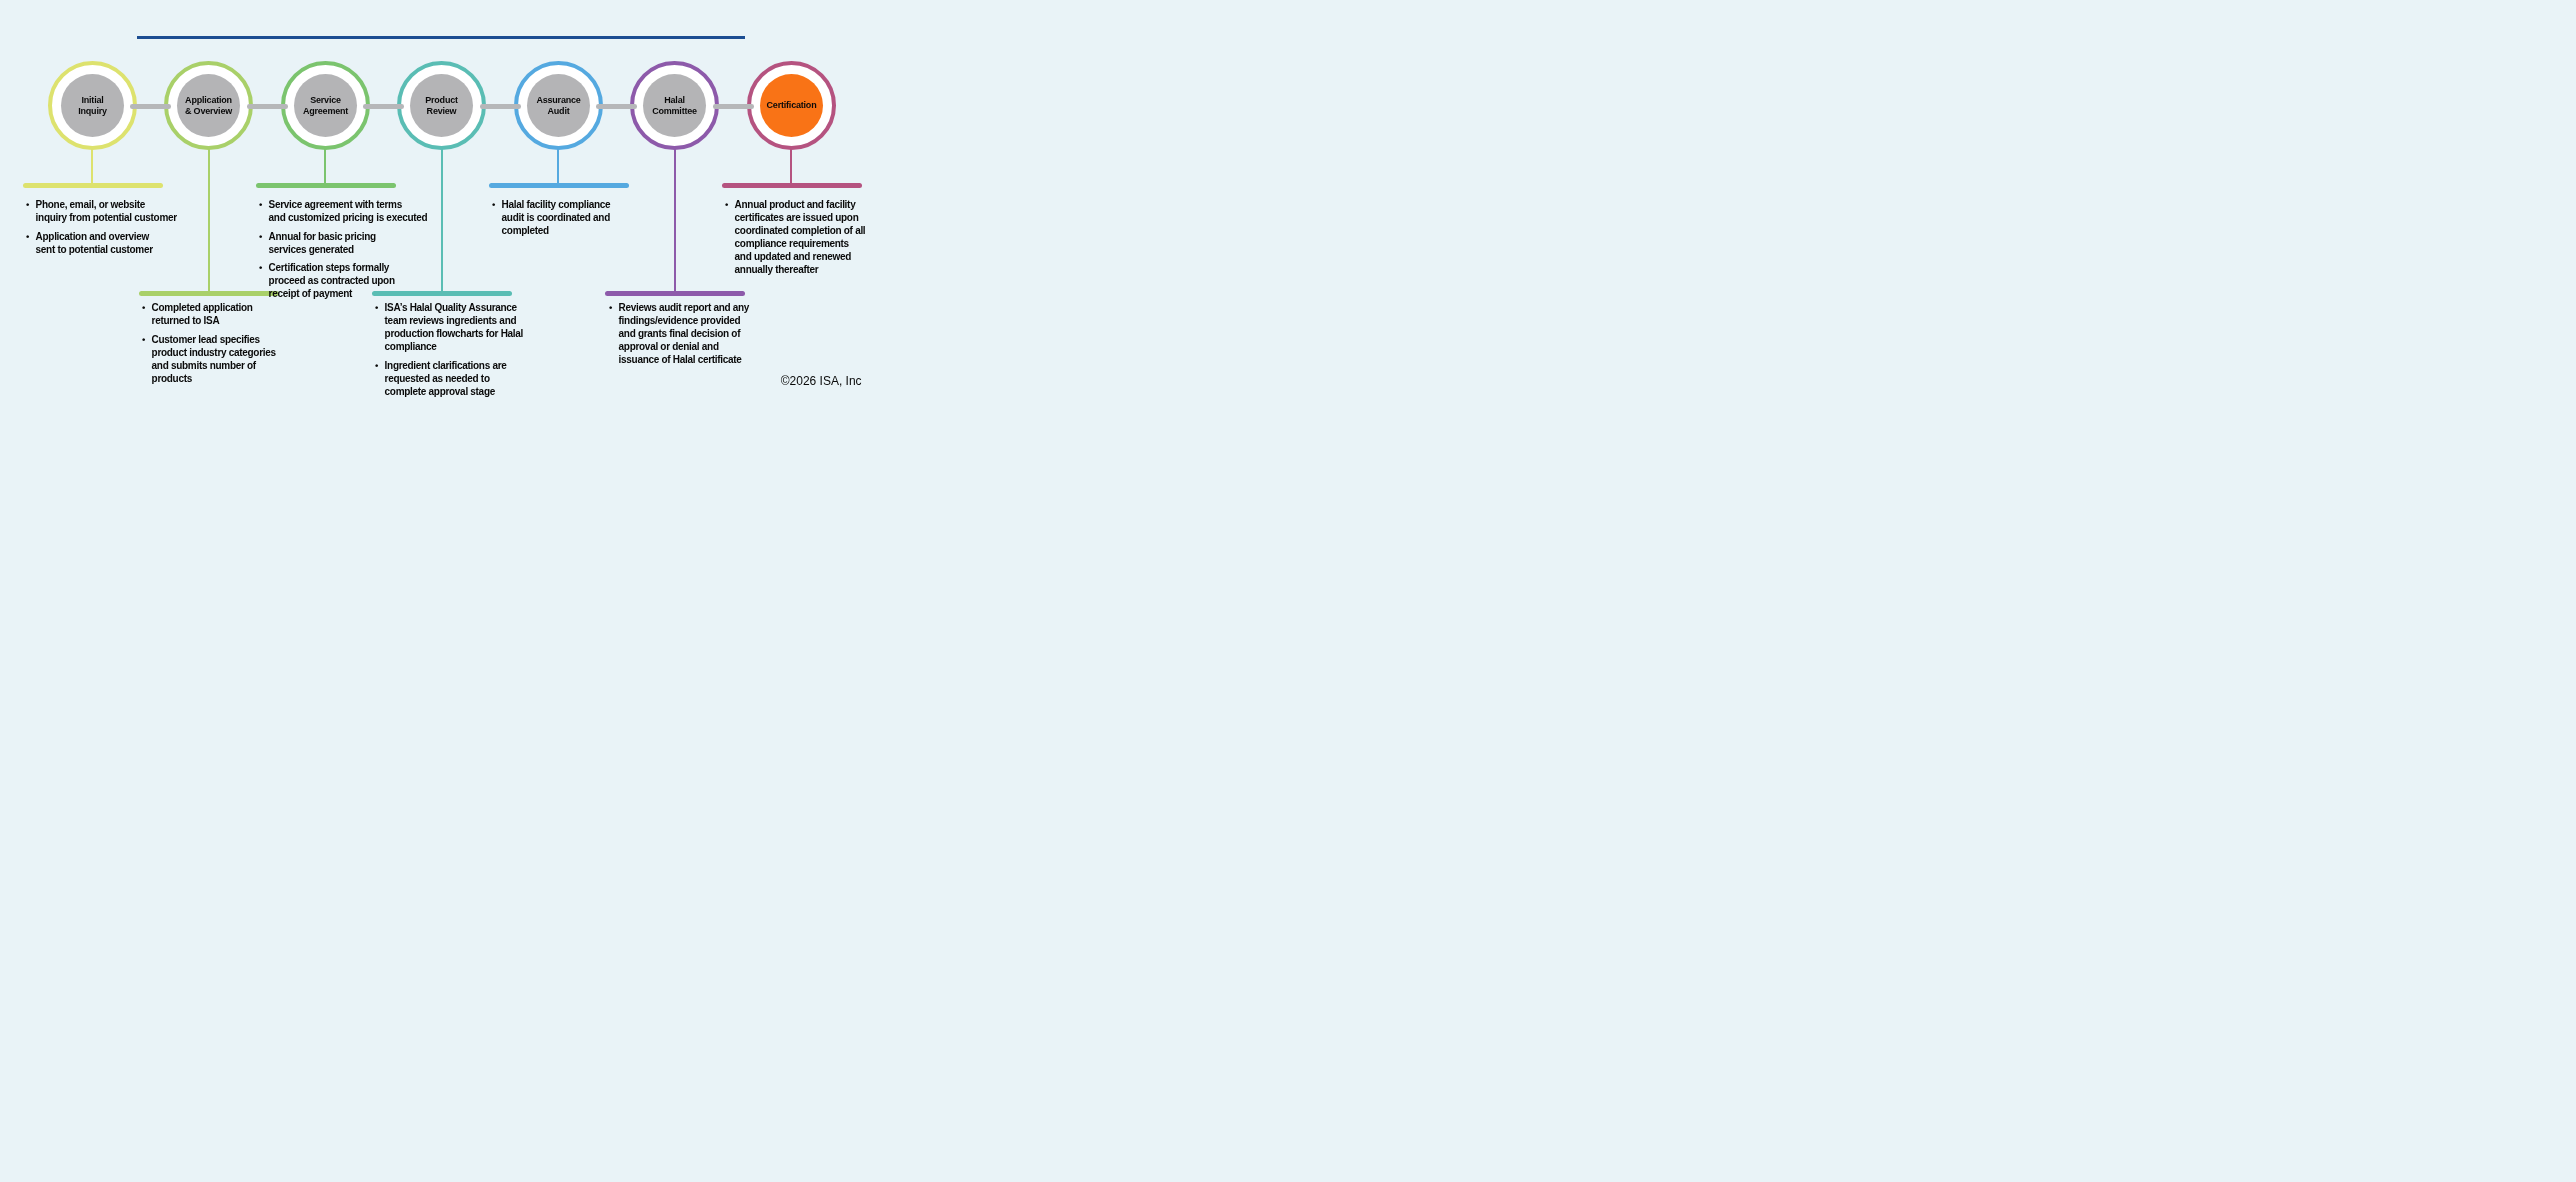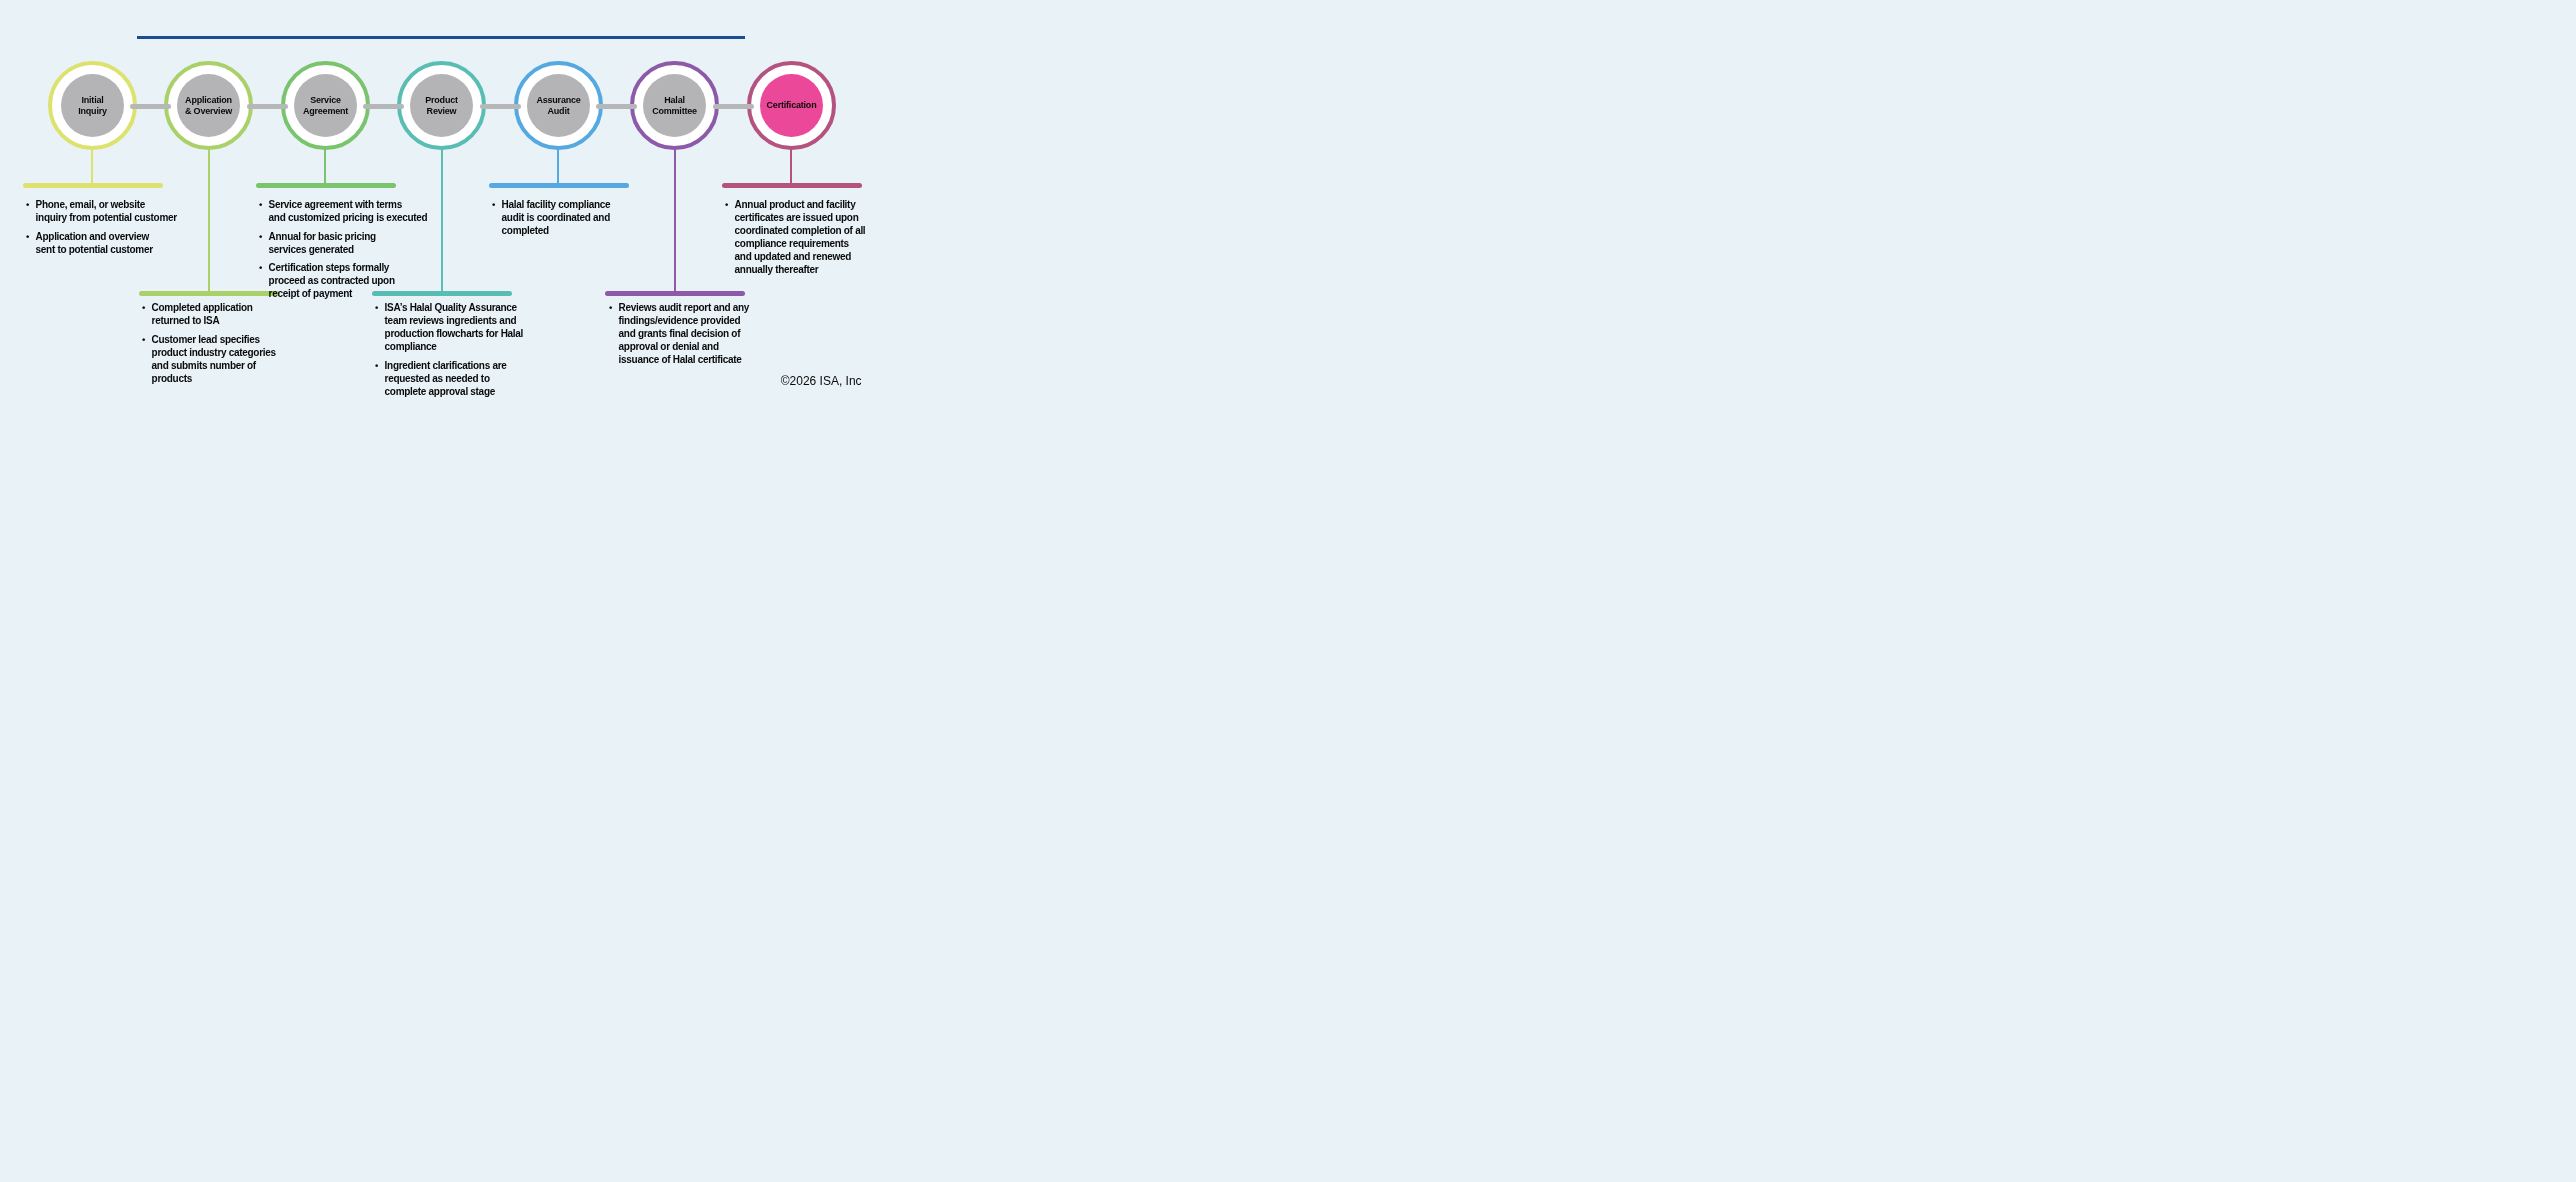--- a/index.html
+++ b/index.html
@@ -198,21 +198,21 @@
           <span class="btext">Reviews audit report and any
 findings/evidence provided
 and grants final decision of
 approval or denial and
 issuance of Halal certificate</span>
         </div>
       </div>
 
   <div class="stem" style="left: 790px; top: 141px; height: 45px; background: rgb(181, 83, 128);"></div>
   <div class="ring" style="left: 747px; top: 61px; border-color: rgb(181, 83, 128);">
-    <div class="inner" style="background: #ec4899; align-items: center;">
+    <div class="inner" style="background: #f97316; align-items: center;">
       <div class="label">Certification</div>
     </div>
   </div>
 
   <div class="bar" style="left: 722px; top: 183px; background: rgb(181, 83, 128);"></div>
   <div class="block" style="left: 725px; top: 198px; width: 155px;">
         <div class="bullet">
           <span class="dot">•</span>
           <span class="btext">Annual product and facility
 certificates are issued upon

